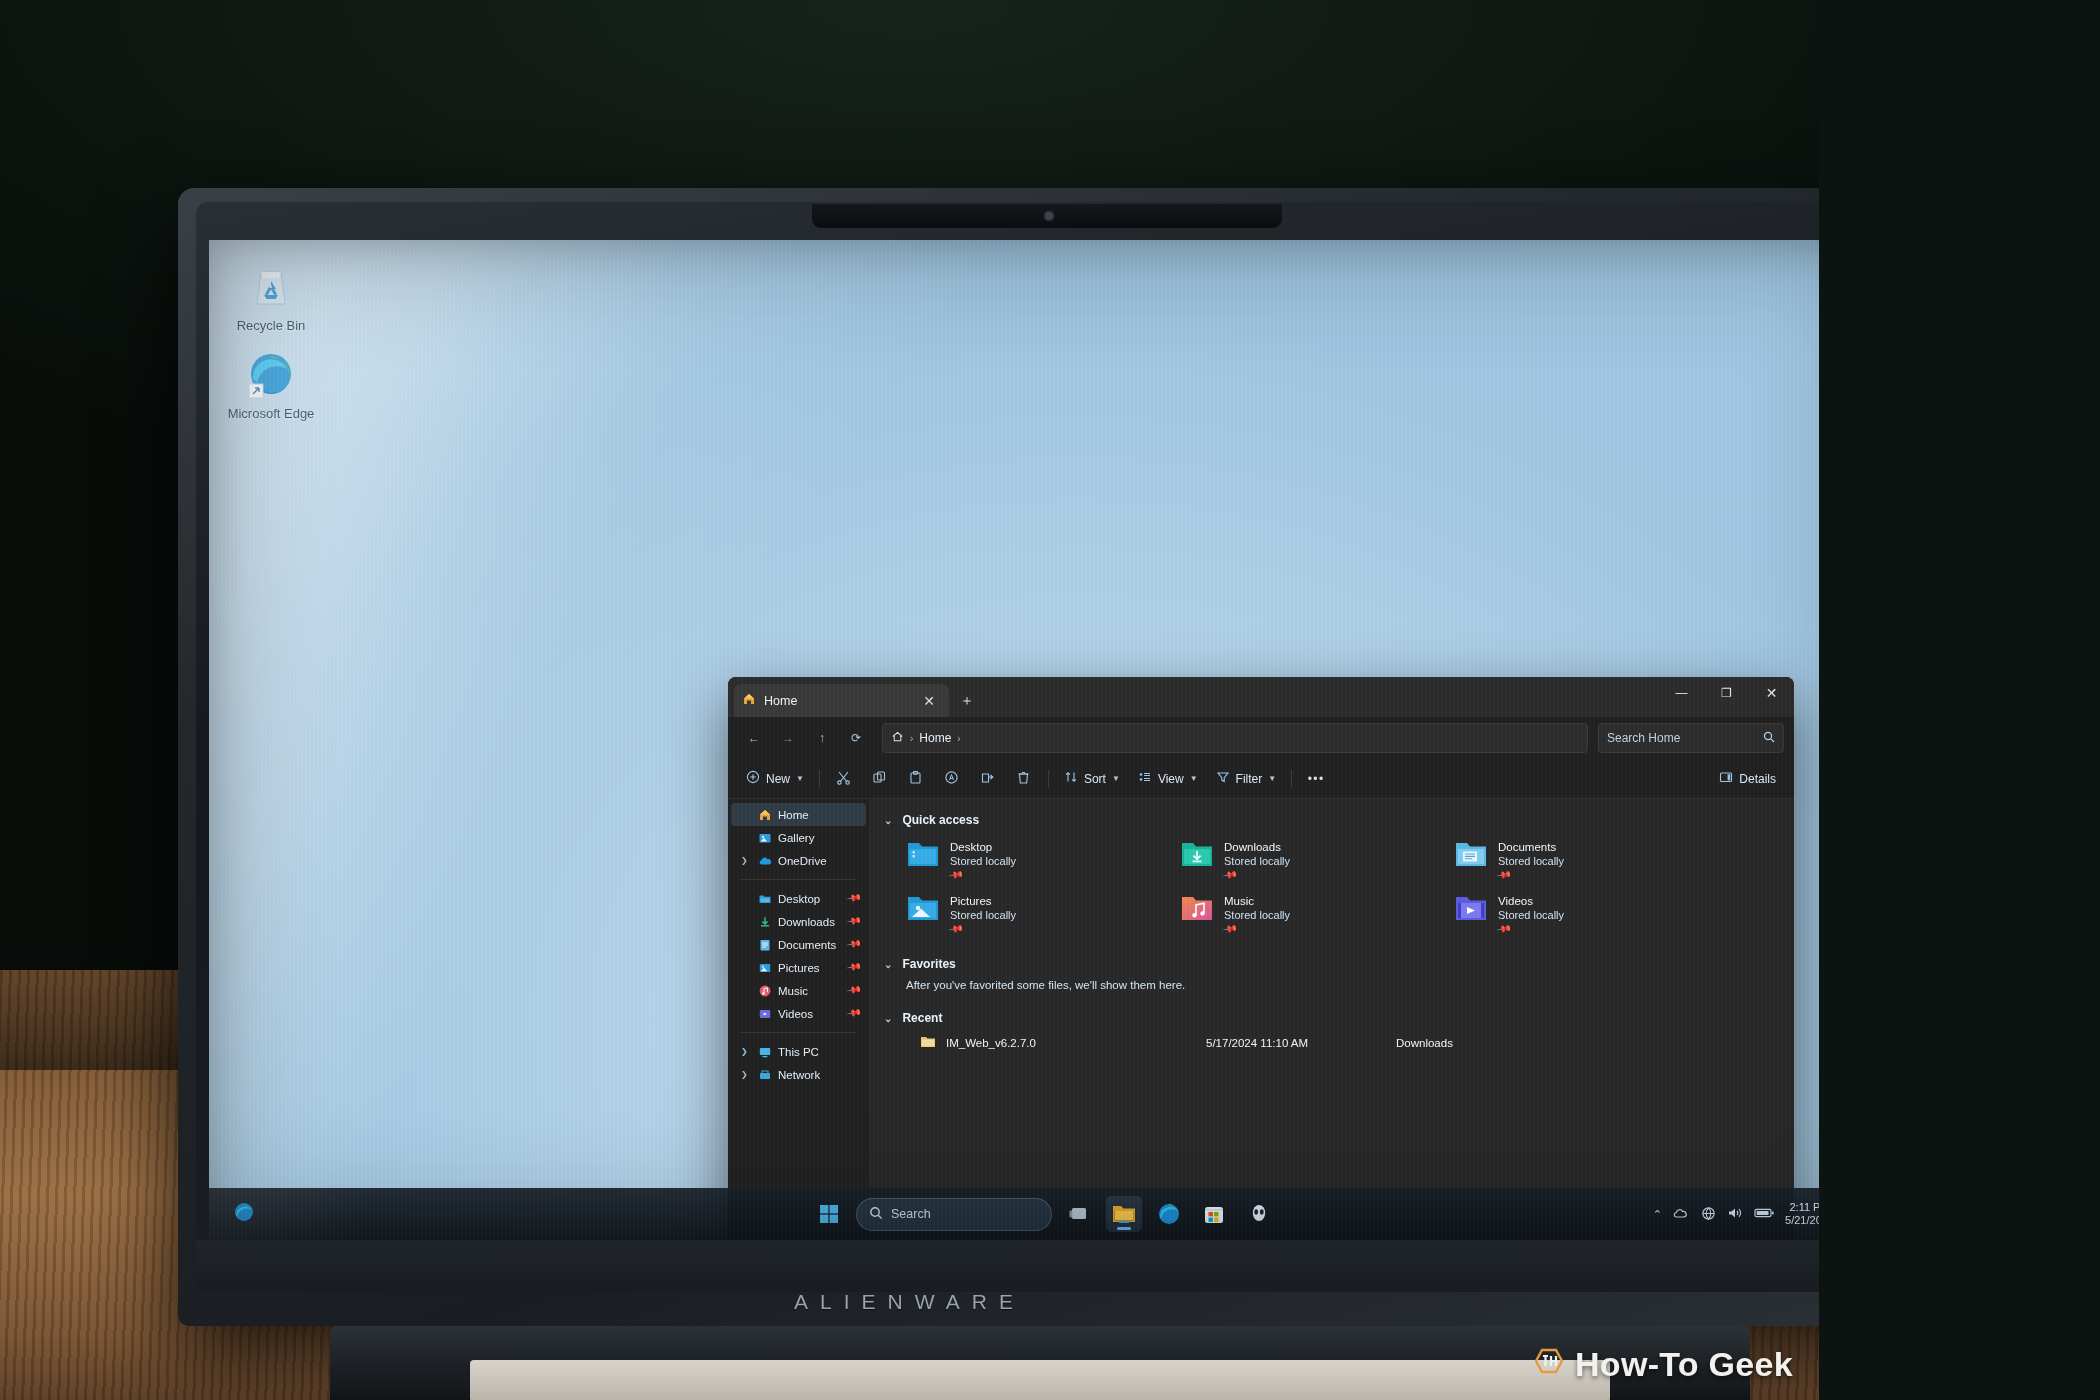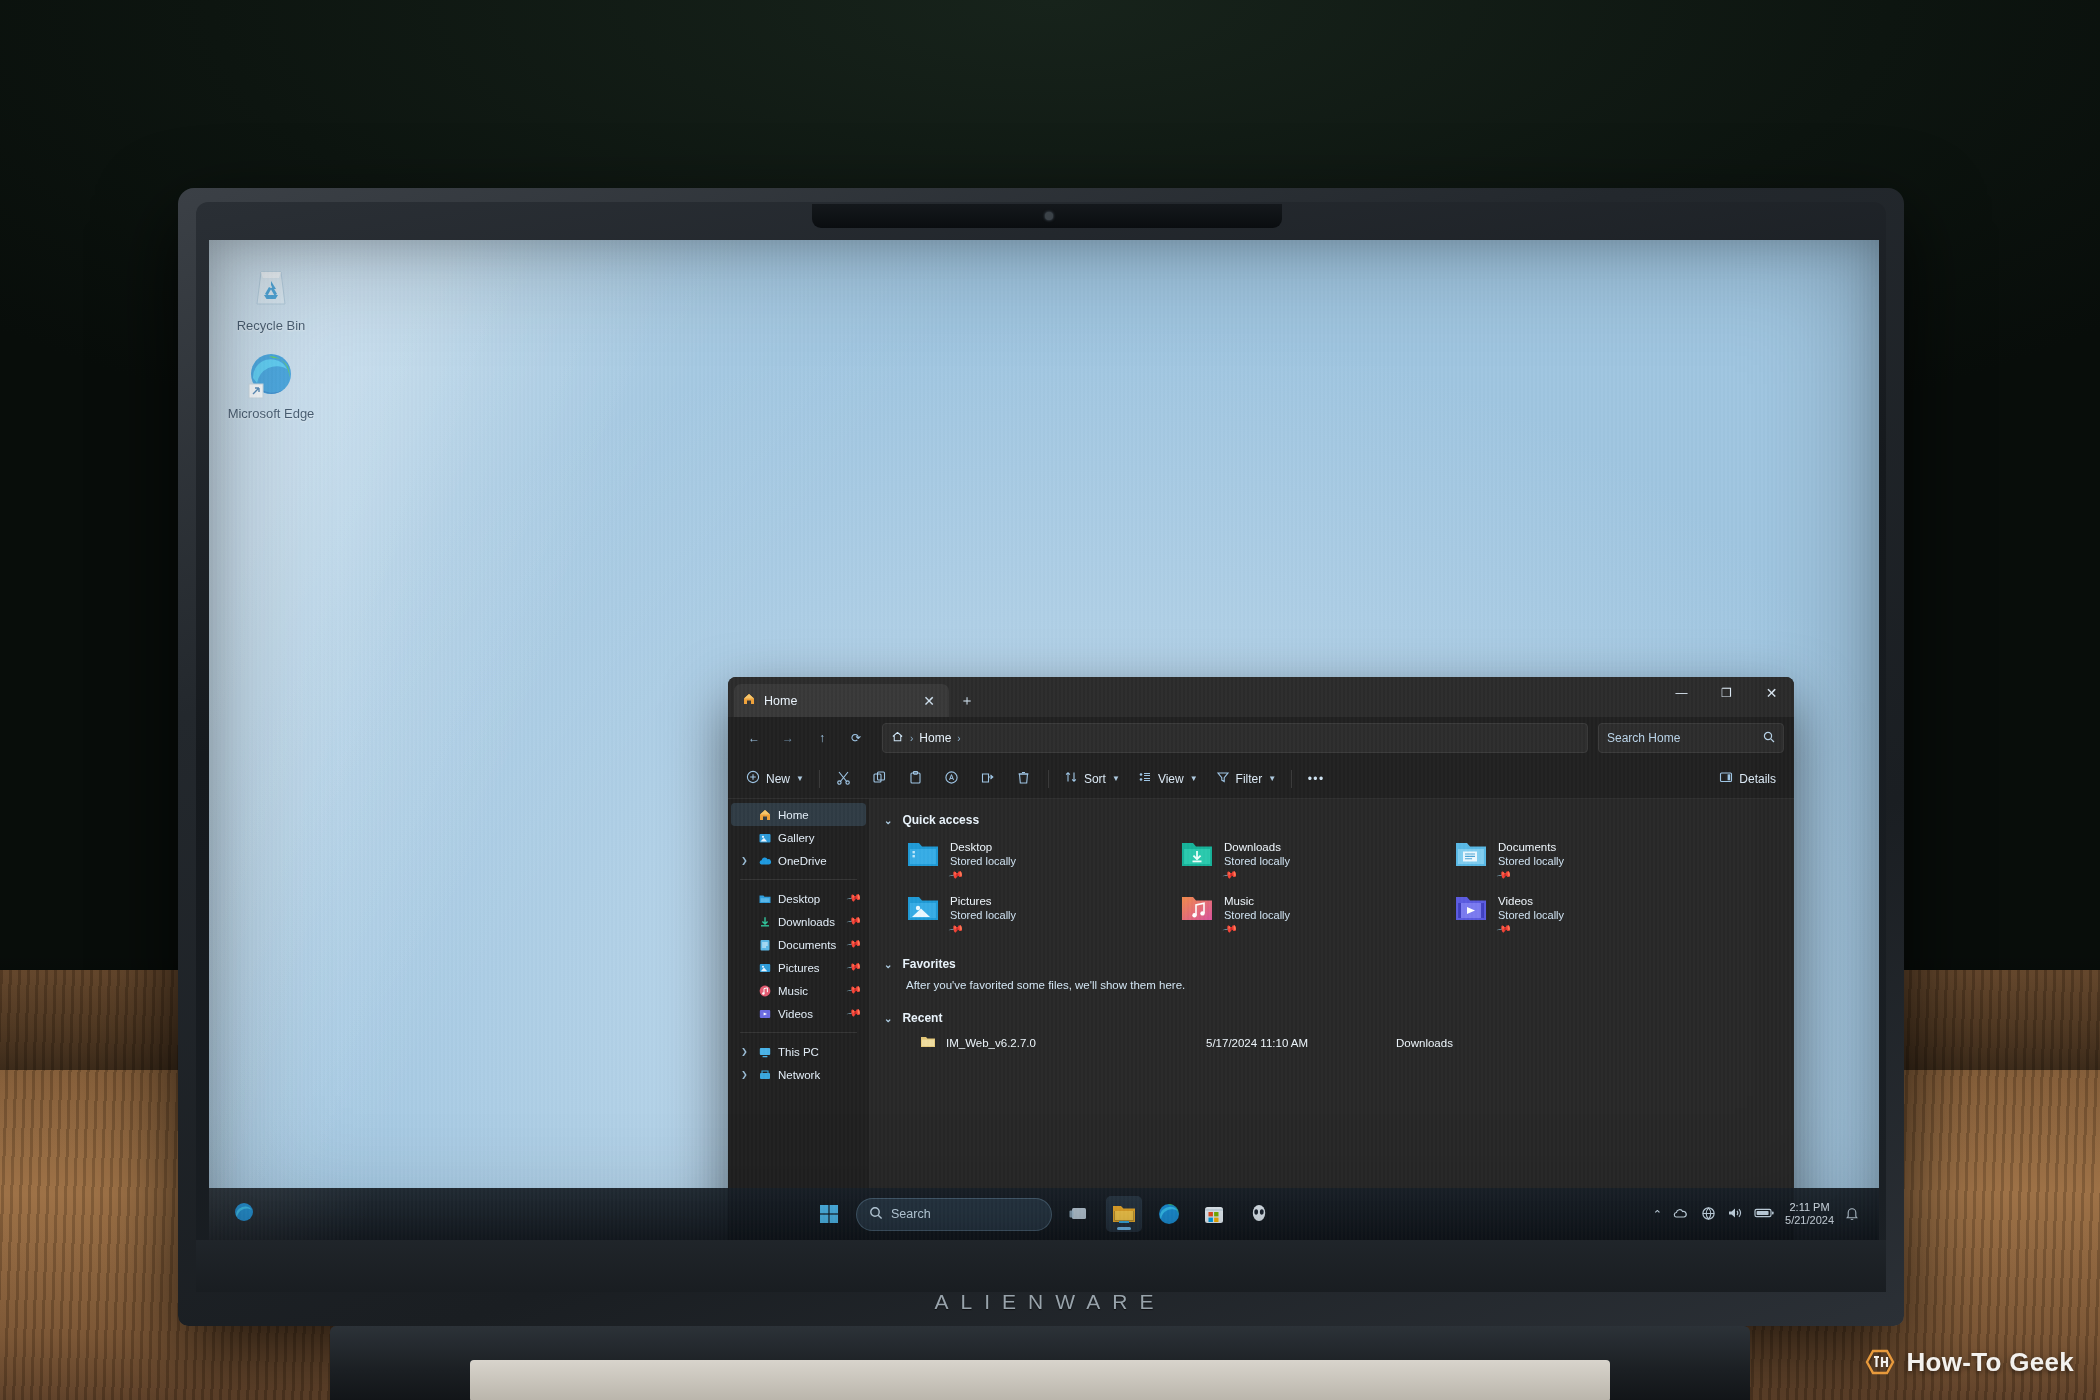--- a/index.html
+++ b/index.html
@@ -4,21 +4,21 @@
 <style>
   * { box-sizing: border-box; margin: 0; padding: 0; }
   html, body {
     width: 2100px; height: 1400px;
     font-family: "Liberation Sans", sans-serif;
     overflow: hidden;
     background: #0b1410;
   }
 
   
-  #scene { position: relative; width: 2100px; height: 1400px; overflow: hidden; }
+  #scene { position: relative; width: 1819px; height: 1400px; overflow: hidden; }
 
   .backdrop {
     position: absolute; inset: 0;
     background:
       radial-gradient(ellipse 1400px 500px at 50% 0%, #17231b 0%, #0d1510 60%, #080d0a 100%);
   }
   .wood {
     position: absolute; left: 0; right: 0; bottom: 0; height: 430px;
     background:
       repeating-linear-gradient(92deg, rgba(0,0,0,0.16) 0 3px, rgba(255,255,255,0.025) 3px 9px),
@@ -236,21 +236,21 @@
   .base-foot {
     position: absolute; left: 470px; top: 1360px; width: 1140px; height: 42px;
     background: linear-gradient(180deg, #d8d4cc 0%, #b9b4aa 100%);
     border-radius: 4px;
   }
 
   
   .watermark {
     position: absolute; right: 26px; bottom: 16px;
     display: flex; align-items: flex-start; gap: 9px;
-    color: #f3f1ee; font-size: 26px; font-weight: bold; letter-spacing: 0.3px;
+    color: #f3f1ee; font-size: 34px; font-weight: bold; letter-spacing: 0.3px;
     text-shadow: 0 2px 5px rgba(0,0,0,0.55);
   }
 </style>
 </head>
 <body>
 
 <div id="scene">
   <div class="backdrop"></div>
   <div class="wood"></div>
   <div class="wood-shadow"></div>

